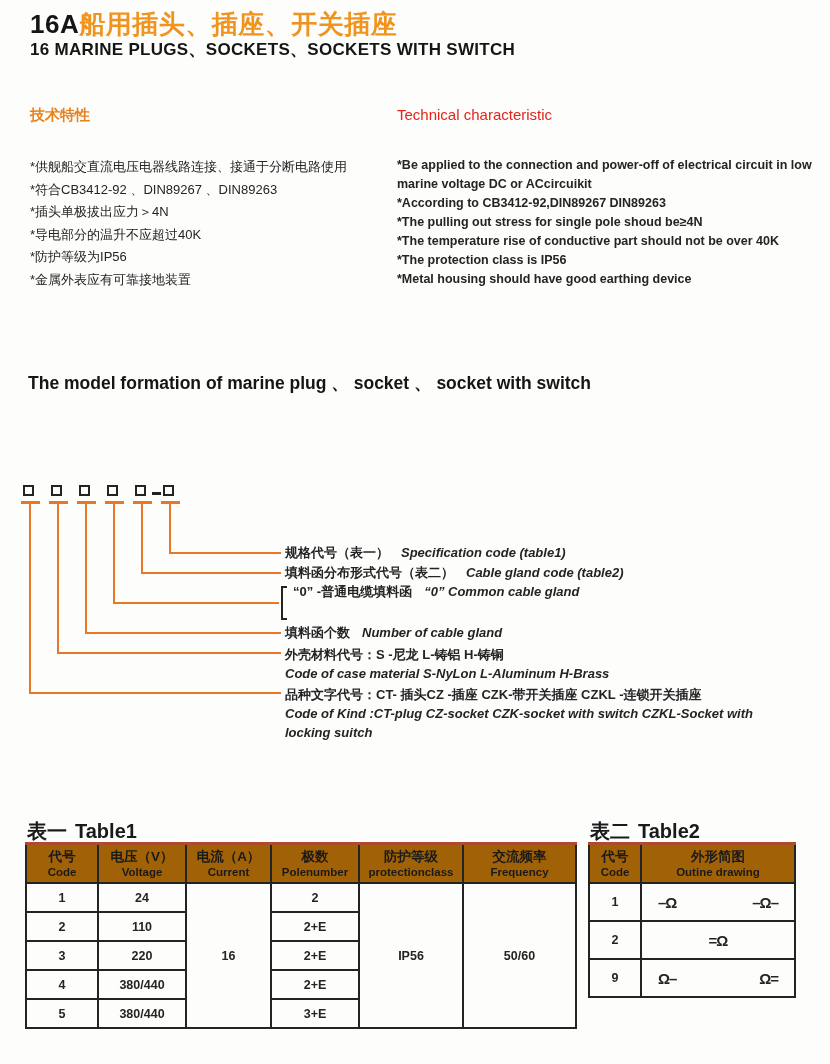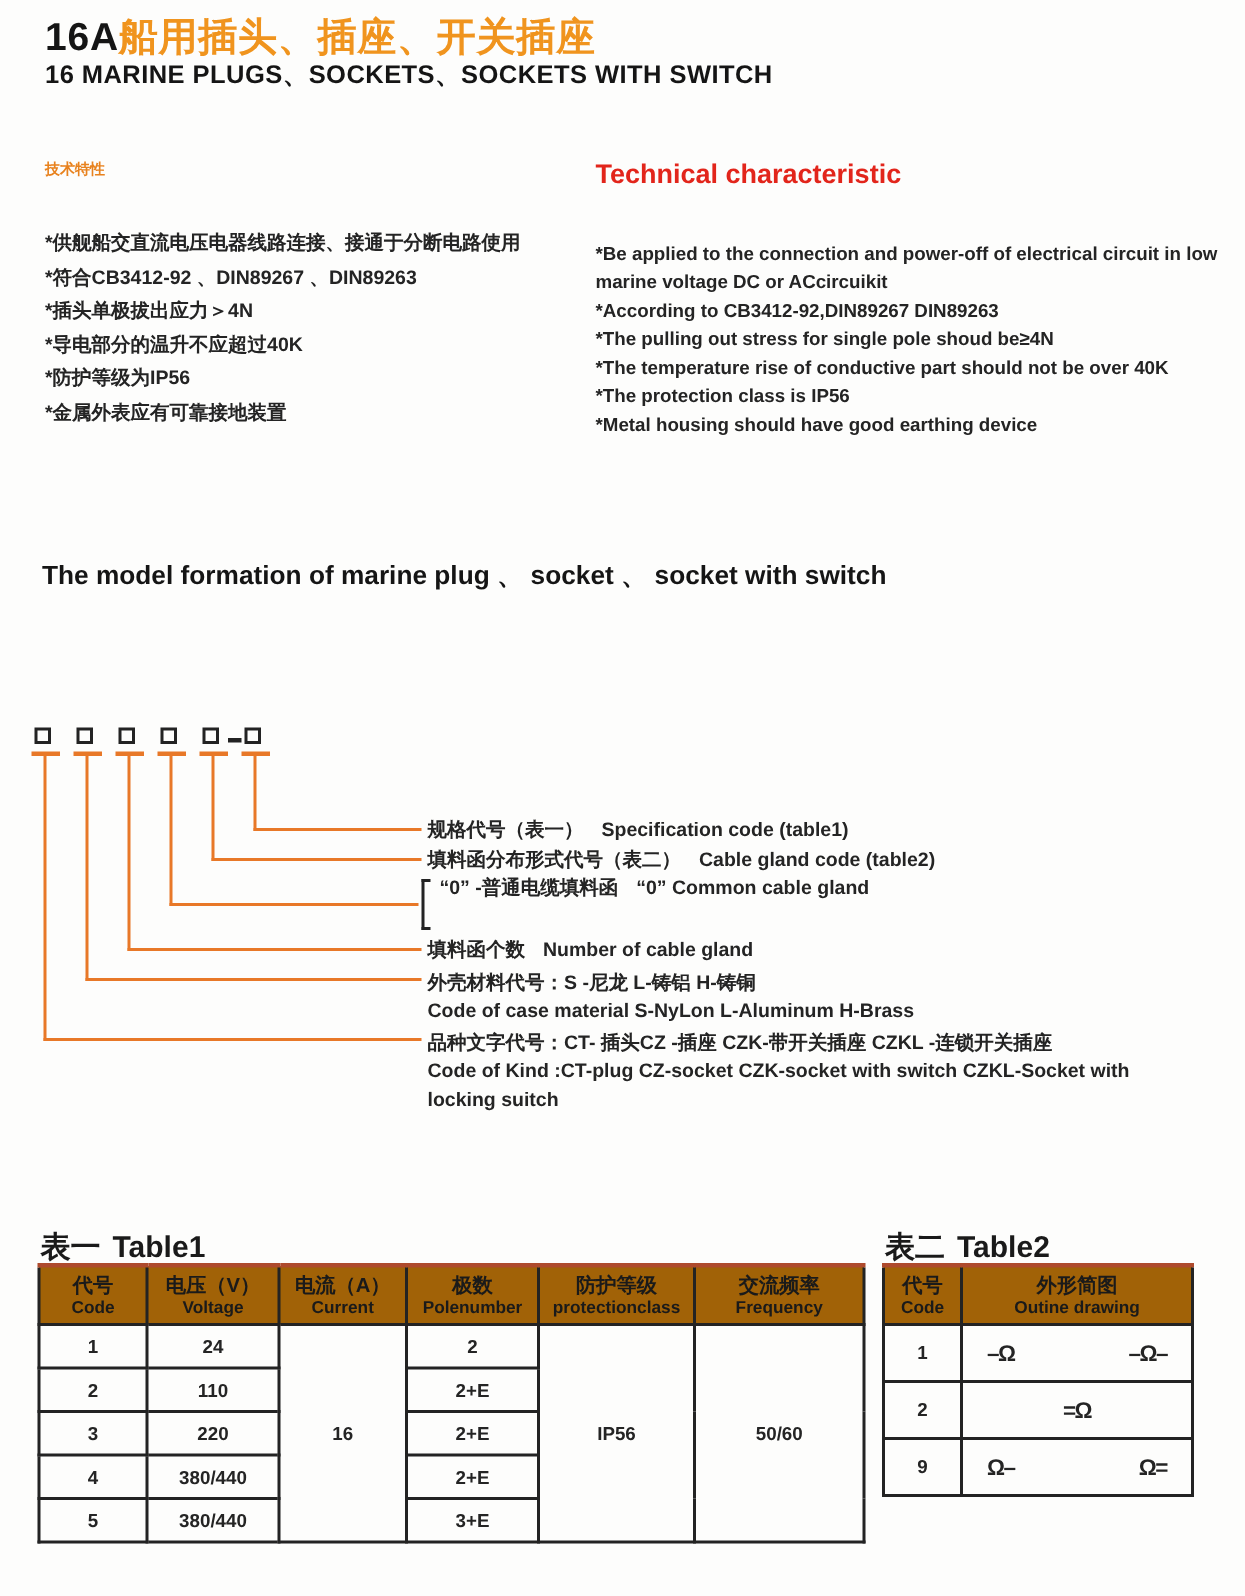--- a/index.html
+++ b/index.html
@@ -17,41 +17,41 @@
   
   .title { position: absolute; left: 30px; top: 10px; }
   .title-line1 { font-size: 26px; font-weight: bold; line-height: 28px; letter-spacing: 0.5px; }
   .title-prefix { color: #151515; }
   .title-cn { color: #f0941e; }
   .title-line2 { font-size: 17px; font-weight: bold; color: #151515; letter-spacing: 0.3px; }
 
   
   .tech-cn { position: absolute; left: 30px; top: 106px; width: 362px; }
   .tech-en { position: absolute; left: 397px; top: 106px; width: 425px; }
-  .tech-head-cn { color: #e8821e; font-size: 10px; font-weight: bold; }
-  .tech-head-en { color: #e2251b; font-size: 18px; font-weight: bold; }
-  .tech-cn .items { margin-top: 31px; font-size: 13px; line-height: 22.5px; font-weight: 700; color: #242424; }
+  .tech-head-cn { color: #e8821e; font-size: 15px; font-weight: bold; }
+  .tech-head-en { color: #e2251b; font-size: 15px; font-weight: normal; }
+  .tech-cn .items { margin-top: 31px; font-size: 13px; line-height: 22.5px; font-weight: 400; color: #242424; }
   .tech-en .items { margin-top: 33px; font-size: 12.5px; line-height: 19px; font-weight: 600; color: #242424; }
 
   
   .model-head { position: absolute; left: 28px; top: 369px; }
   .model-head-cn { font-size: 23px; font-weight: bold; color: #f0941e; line-height: 25px; }
   .model-head-en { font-size: 17.5px; font-weight: bold; color: #151515; margin-top: 2px; }
 
   
   .diagram { position: absolute; left: 23px; top: 485px; width: 800px; height: 275px; }
   .dbox { position: absolute; top: 0; width: 11px; height: 11px; border: 2px solid #232323; background: #fdfdfc; }
   .ddash { position: absolute; top: 7px; left: 129px; width: 9px; height: 3px; background: #232323; }
   .dtick { position: absolute; top: 16px; width: 19px; height: 3px; background: #e87828; }
   .vline { position: absolute; top: 19px; width: 2px; background: #e87828; }
   .hline { position: absolute; height: 2px; background: #e87828; }
   .bracket { position: absolute; left: 258px; top: 101px; width: 6px; height: 34px;
              border-left: 2.5px solid #232323; border-top: 2.5px solid #232323; border-bottom: 2.5px solid #232323; }
   .dlabel { position: absolute; left: 262px; font-size: 13px; font-weight: 600; color: #242424; white-space: nowrap; line-height: 15px; }
-  .dlabel .en { margin-left: 12px; }
+  .dlabel .en { margin-left: 12px; font-style: italic; }
   .dlabel.indent { left: 270px; }
   .dlabel.multiline { white-space: normal; width: 505px; line-height: 19px; }
   .dlabel.multiline .en { margin-left: 0; display: block; }
 
   
   .tcaption { position: absolute; font-size: 20px; font-weight: bold; color: #1a1a1a; }
   .tcaption .cap-en { margin-left: 8px; }
   table { border-collapse: collapse; table-layout: fixed; }
   th { background: #a16207; border: 2px solid #232323; border-top: 3px solid #ae4a2d; padding: 3px 1px; vertical-align: middle; }
   td { border: 2px solid #232323; text-align: center; vertical-align: middle; font-size: 12.5px; font-weight: 600; color: #242424; }

